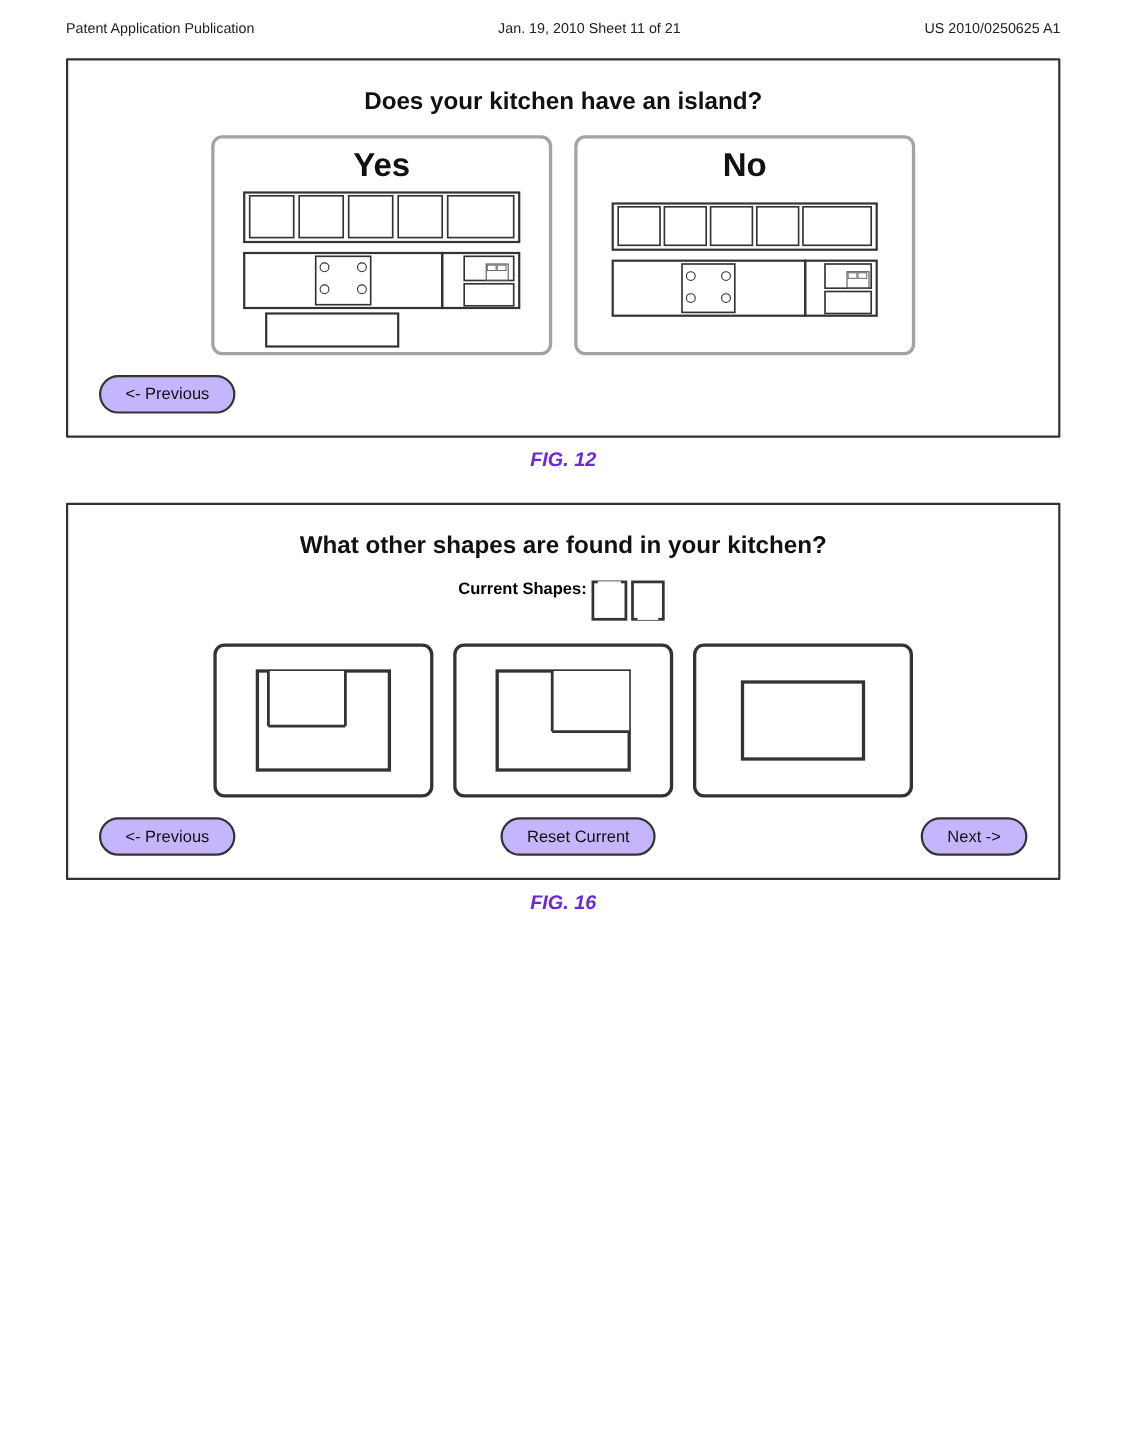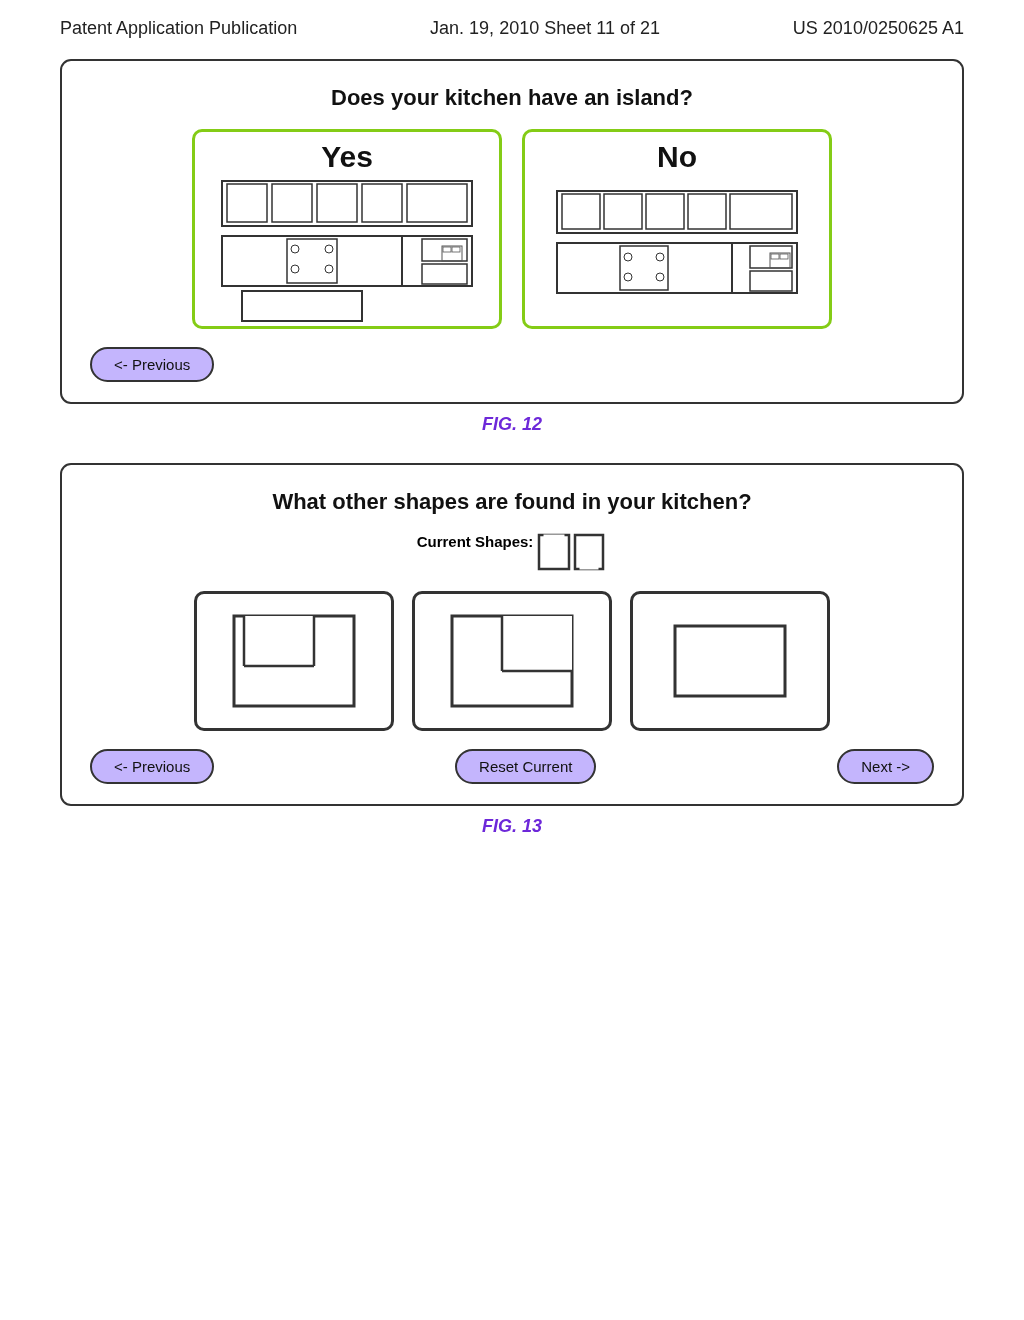--- a/index.html
+++ b/index.html
@@ -10,33 +10,33 @@
       min-height: 1320px;
       position: relative;
     }
 
     
     .patent-header {
       display: flex;
       justify-content: space-between;
       align-items: center;
       padding: 18px 60px 10px 60px;
-      font-size: 18px;
+      font-size: 13px;
       color: #222;
     }
 
     
     .content-area {
       padding: 10px 60px 0 60px;
     }
 
     
     .figure-panel {
       border: 2px solid #333;
-      border-radius: 11px;
+      border-radius: 1px;
       padding: 24px 28px 20px 28px;
       margin-bottom: 10px;
       background: #fff;
     }
 
     .figure-title {
       text-align: center;
       font-size: 22px;
       font-weight: bold;
       margin-bottom: 18px;
@@ -45,21 +45,21 @@
 
     
     .kitchen-options {
       display: flex;
       gap: 20px;
       justify-content: center;
       margin-bottom: 18px;
     }
 
     .kitchen-option {
-      border: 3px solid #84cc16;
+      border: 3px solid #a3a3a3;
       border-radius: 10px;
       width: 310px;
       height: 200px;
       position: relative;
       display: flex;
       flex-direction: column;
       align-items: center;
       padding-top: 8px;
       background: #fff;
       overflow: hidden;
@@ -291,15 +291,15 @@
 
     </div>
 
     <div class="btn-row-3">
       <button class="btn">&lt;- Previous</button>
       <button class="btn">Reset Current</button>
       <button class="btn">Next -&gt;</button>
     </div>
   </div>
 
-  <div class="fig-caption">FIG.  13</div>
+  <div class="fig-caption">FIG.  16</div>
 
 </div>
 
 </body></html>

